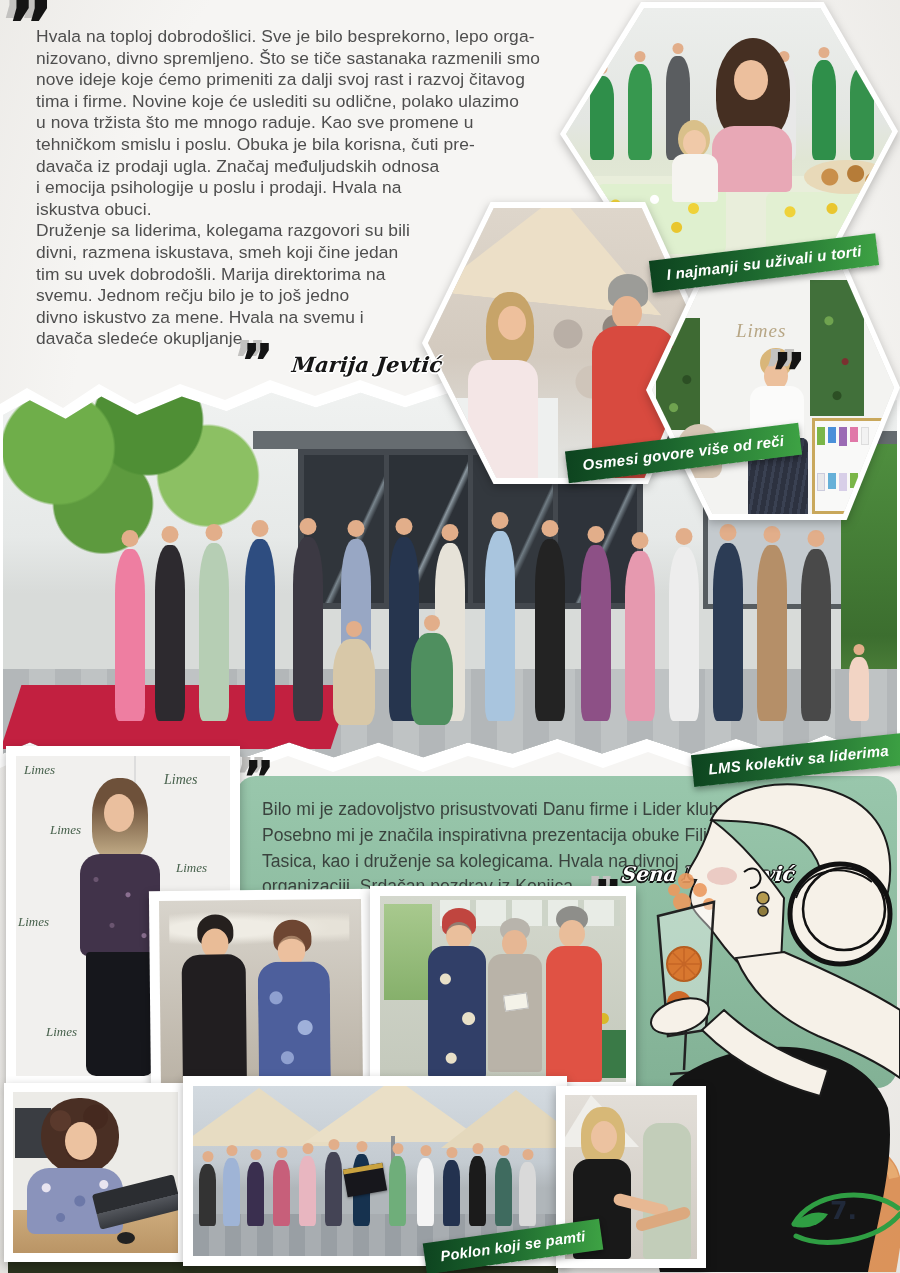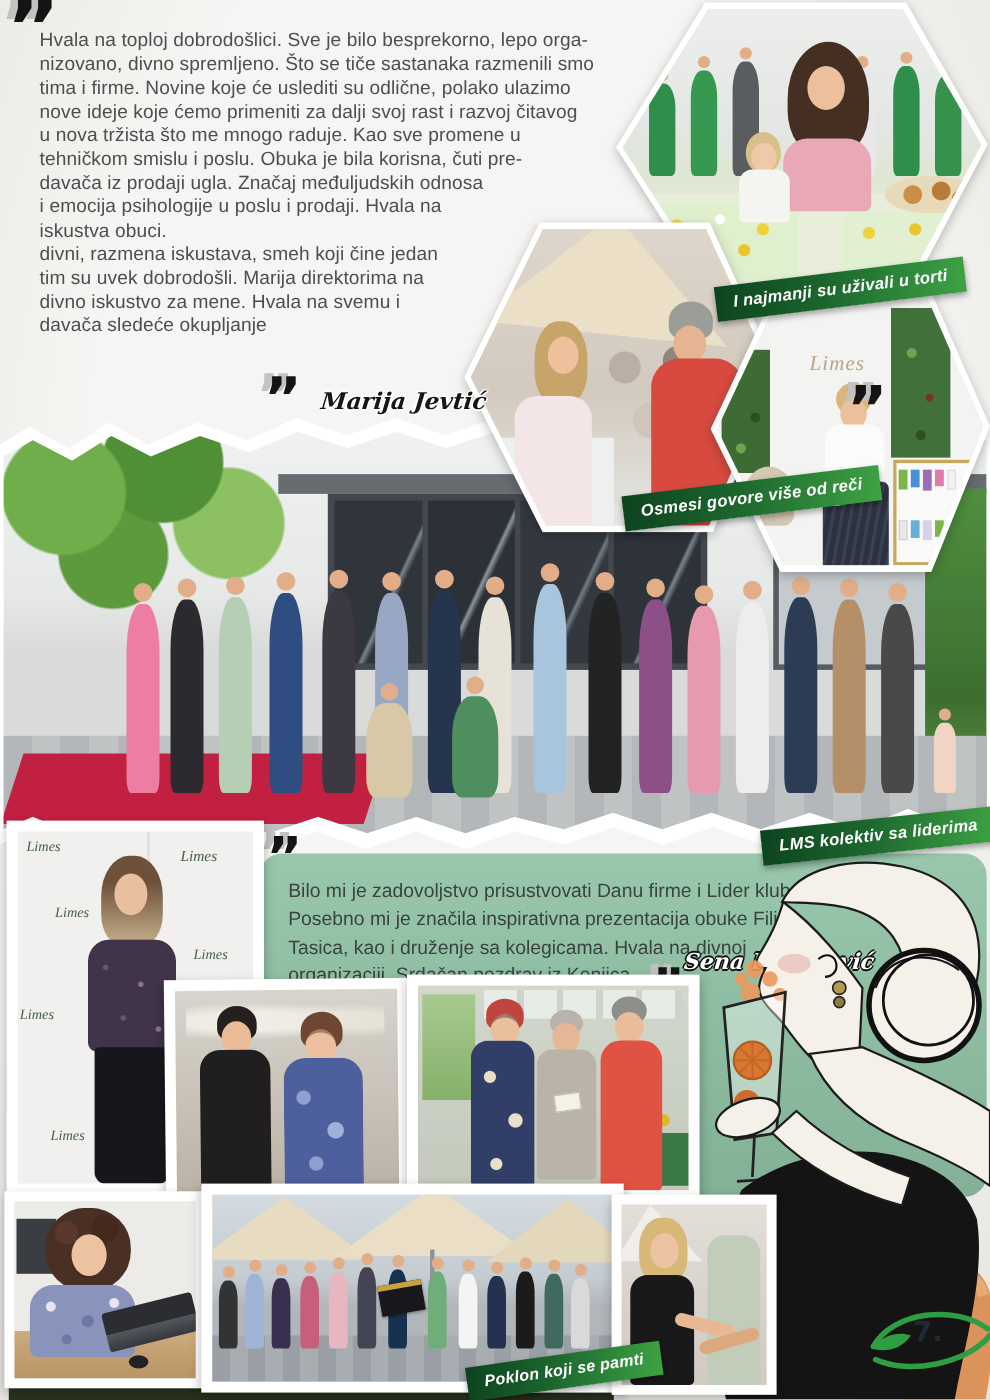--- a/index.html
+++ b/index.html
@@ -49,29 +49,31 @@
 </head>
 <body>
 
 <div class="stage">
 
   <div class="qicon" style="left:6px;top:4px;font-size:74px;">”</div>
 
   <div class="t1">
     <div>Hvala na toploj dobrodošlici. Sve je bilo besprekorno, lepo orga-</div>
     <div>nizovano, divno spremljeno. Što se tiče sastanaka razmenili smo</div>
+    <div>nove ideje koje ćemo primeniti za dalji svoj rast i razvoj čitavog</div>
     <div>tima i firme. Novine koje će uslediti su odlične, polako ulazimo</div>
-    <div>nove ideje koje ćemo primeniti za dalji svoj rast i razvoj čitavog</div>
     <div>u nova tržista što me mnogo raduje. Kao sve promene u</div>
     <div>tehničkom smislu i poslu. Obuka je bila korisna, čuti pre-</div>
     <div>davača iz prodaji ugla. Značaj međuljudskih odnosa</div>
     <div>i emocija psihologije u poslu i prodaji. Hvala na</div>
     <div>iskustva obuci.</div>
+    <div>Druženje sa liderima, kolegama razgovori su bili</div>
     <div>divni, razmena iskustava, smeh koji čine jedan</div>
     <div>tim su uvek dobrodošli. Marija direktorima na</div>
+    <div>svemu. Jednom rečju bilo je to još jedno</div>
     <div>divno iskustvo za mene. Hvala na svemu i</div>
     <div>davača sledeće okupljanje</div>
   </div>
   <div class="qicon" style="left:240px;top:348px;font-size:52px;">”</div>
   <div class="sig dark" style="left:292px;top:352px;font-size:21px;">Marija Jevtić</div>
 
   <div class="torn">
     <div class="torn-in">
       <div class="abs" style="inset:0;background:linear-gradient(180deg,#f0f2f1 0%,#e6e9e8 40%,#d8dbd9 55%);"></div>
       <div class="abs" style="left:250px;top:42px;width:650px;height:18px;background:#666c70;"></div>

